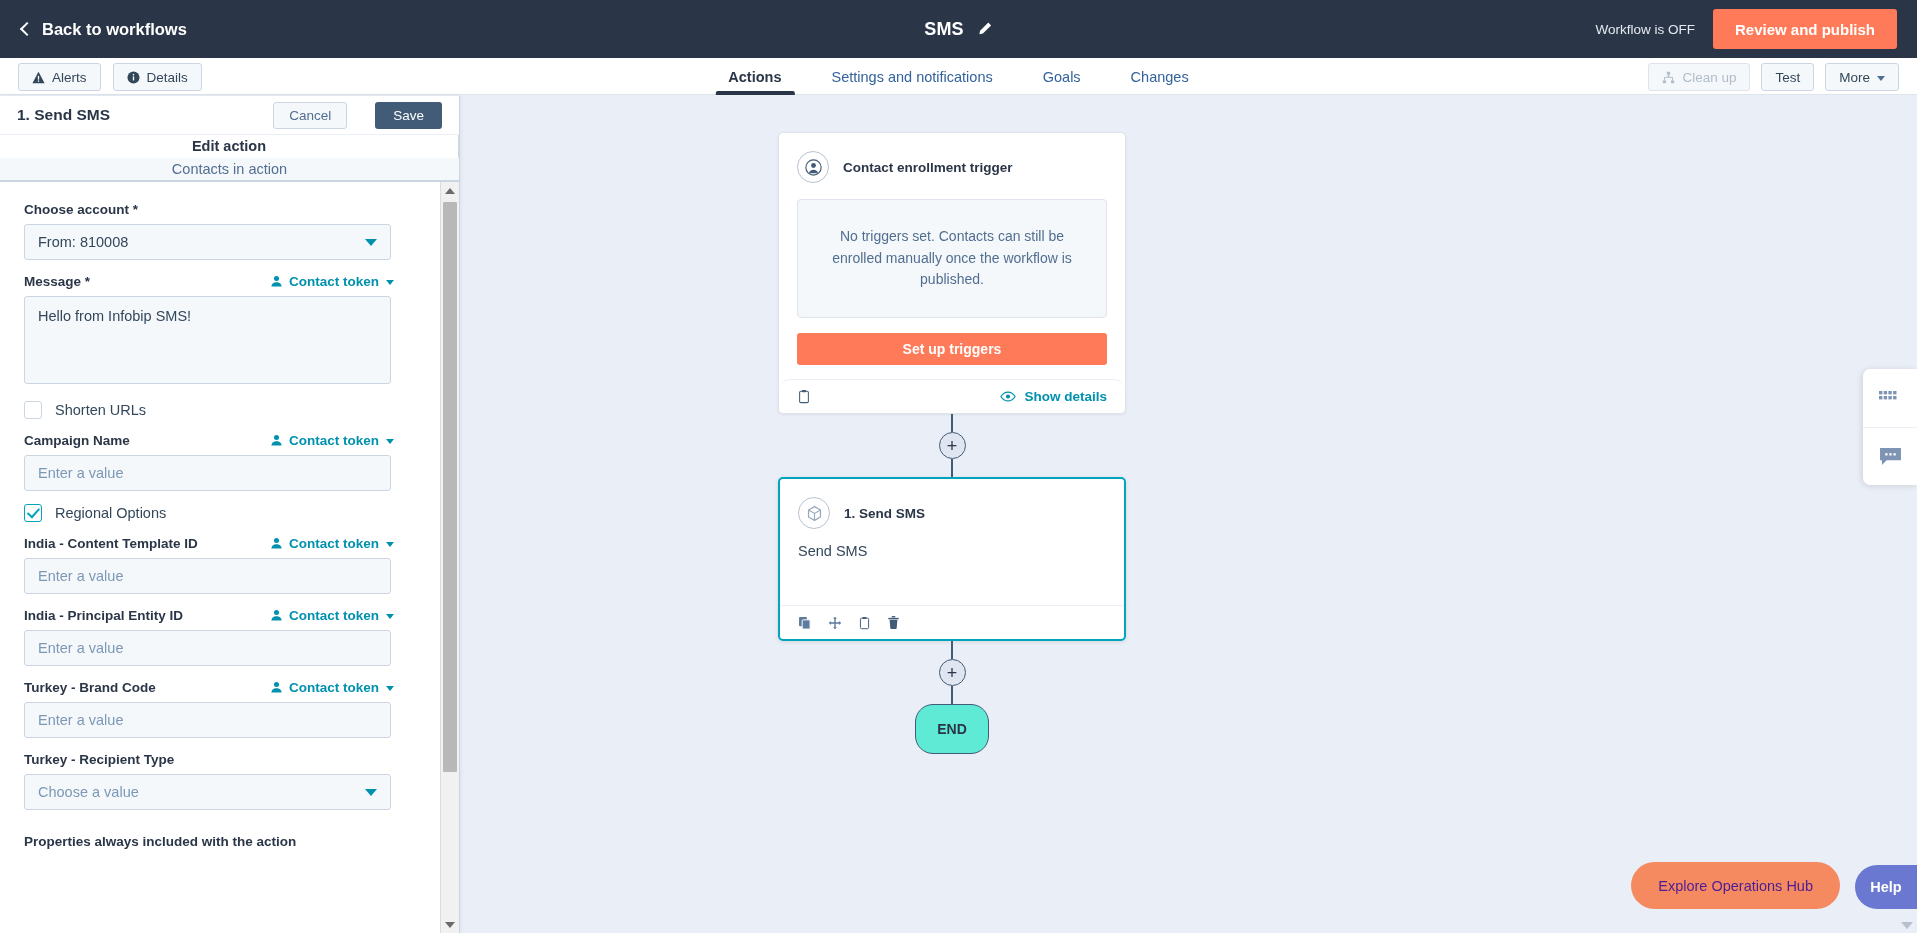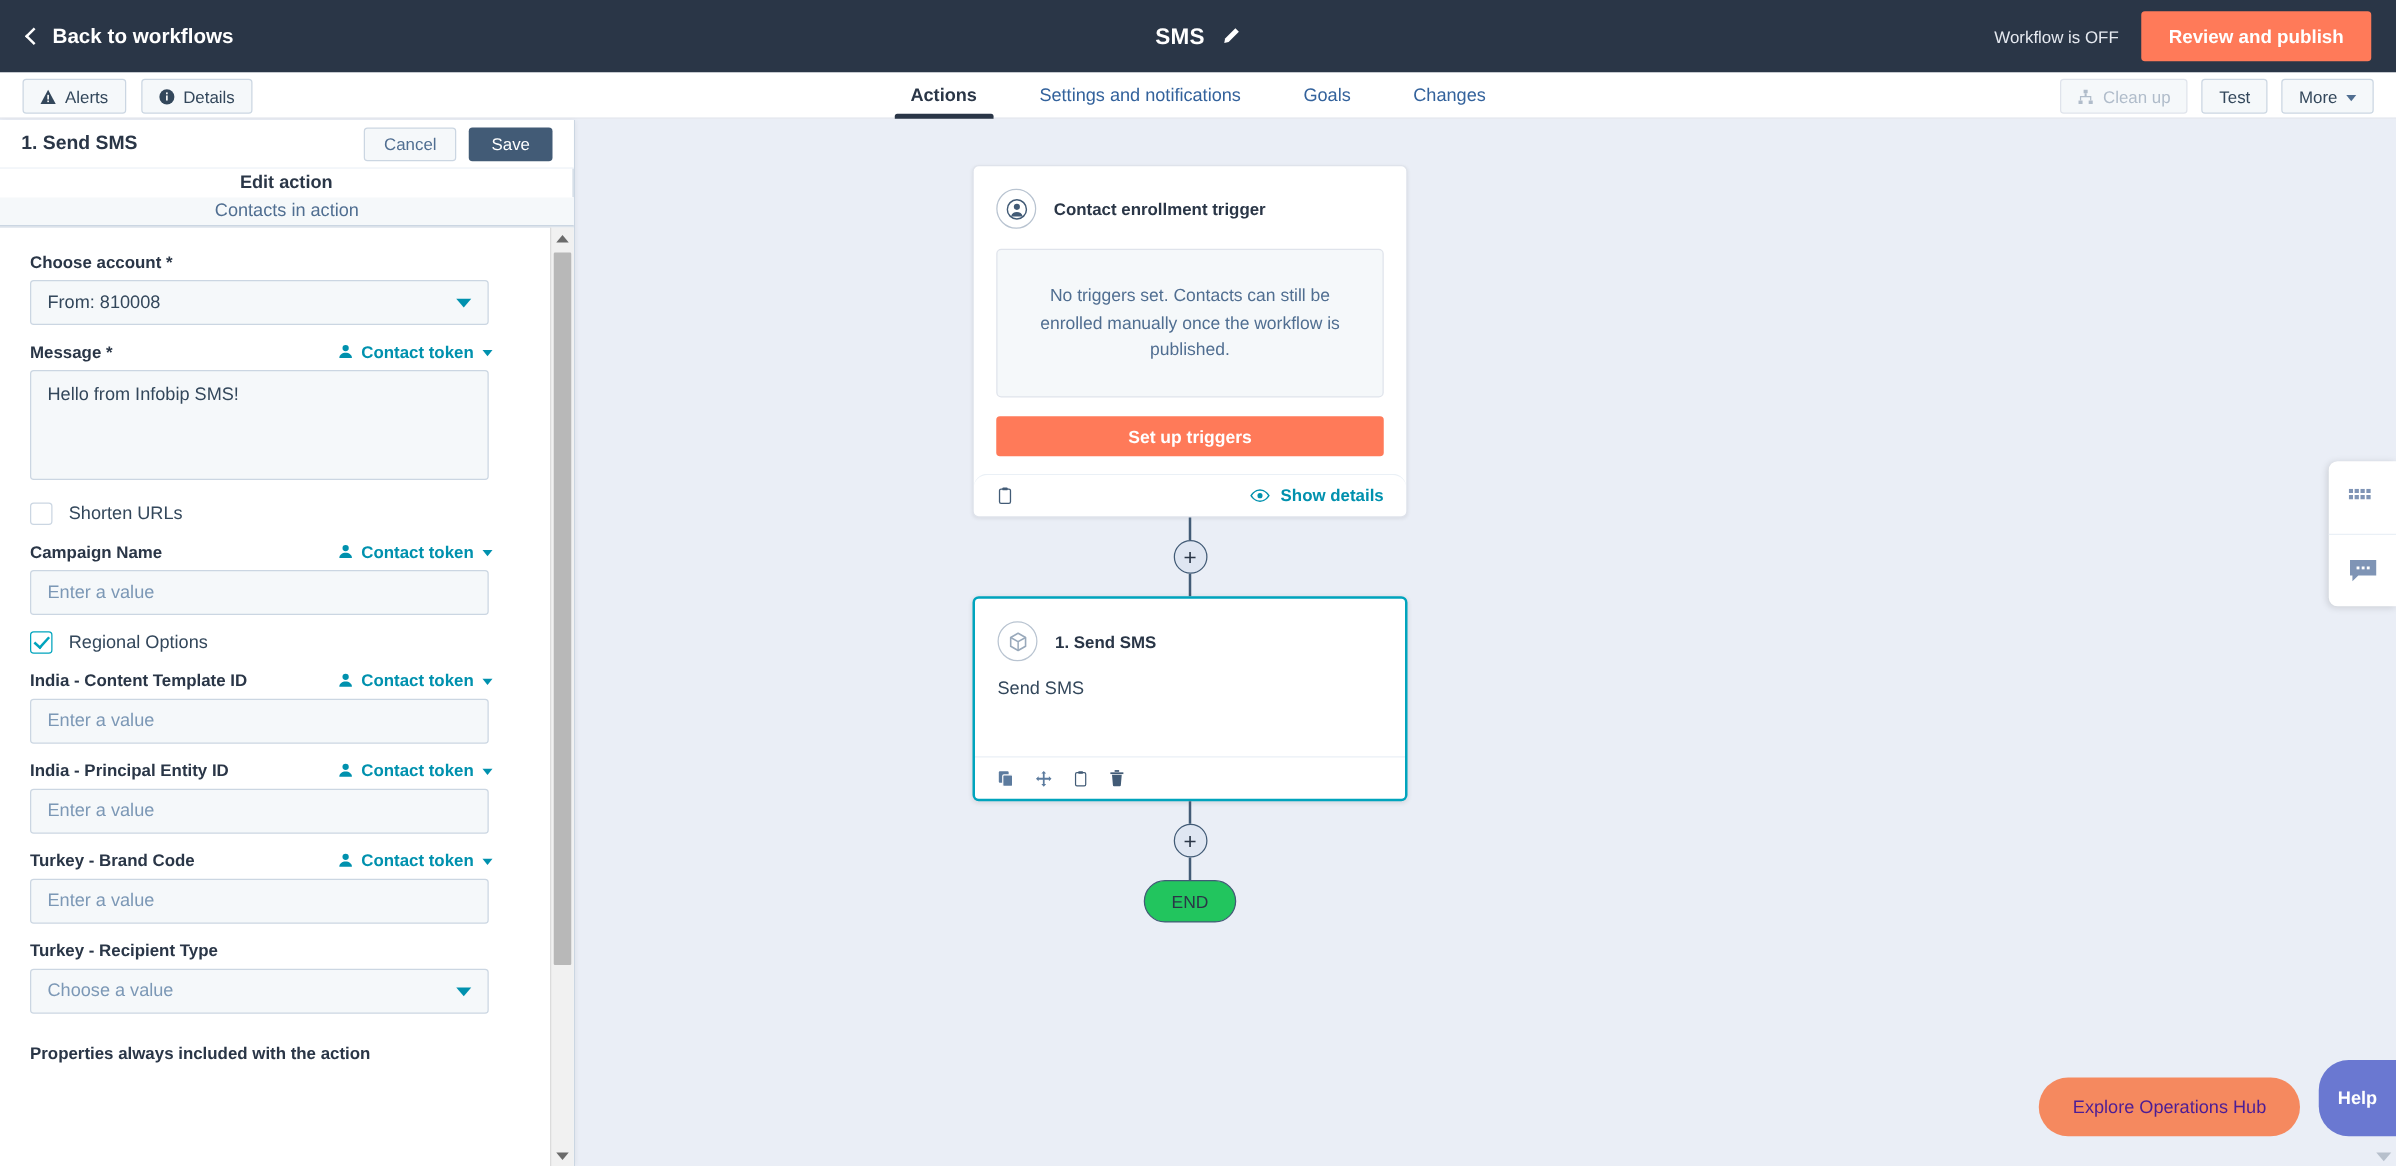--- a/index.html
+++ b/index.html
@@ -76,21 +76,21 @@
   .panel {
     position: absolute; top: 96px; left: 0; width: 460px; height: 837px;
     background: #fff; border-right: 1px solid #cbd6e2; z-index: 5;
     box-shadow: 1px 0 4px rgba(0,0,0,.06);
   }
   .panel-head {
     height: 39px; display: flex; align-items: center; justify-content: space-between;
     padding: 0 17px; border-bottom: 1px solid #eaf0f6; background: #fff;
   }
   .panel-title { font-size: 15.5px; font-weight: bold; color: #2a3647; }
-  .panel-head-btns { display: flex; gap: 10px; align-items: center; padding-left: 11px; }
+  .panel-head-btns { display: flex; gap: 28px; align-items: center; padding-left: 11px; }
   .btn-cancel {
     height: 27px; padding: 0 15px; border: 1px solid #cbd6e2; border-radius: 3px;
     background: #f5f8fa; color: #506e91; font-size: 13.5px; cursor: pointer;
     font-family: "Liberation Sans", sans-serif;
   }
   .btn-save {
     height: 27px; padding: 0 18px; border: none; border-radius: 3px;
     background: #425b76; color: #fff; font-size: 13.5px; cursor: pointer;
     font-family: "Liberation Sans", sans-serif;
   }
@@ -232,23 +232,23 @@
   .card.selected {
     border: 2.4px solid #00a4bd; box-shadow: 0 1px 4px rgba(0,0,0,.1);
   }
   .sms-body { padding: 14px 18px 46px 18px; font-size: 14.5px; color: #33475b; }
   .sms-tools {
     display: flex; align-items: center; gap: 16px;
     border-top: 1px solid #eaf0f6; padding: 9px 18px;
   }
   .tool { cursor: pointer; display: flex; }
   .end-node {
-    width: 74px; height: 34px; border: 1.6px solid #425b76; border-radius: 18px;
-    background: #22c55e; margin: 0 auto; display: flex; align-items: center;
-    justify-content: center; font-size: 14px; font-weight: normal; color: #2a3647;
+    width: 74px; height: 50px; border: 1.6px solid #425b76; border-radius: 18px;
+    background: #5eead4; margin: 0 auto; display: flex; align-items: center;
+    justify-content: center; font-size: 14px; font-weight: bold; color: #2a3647;
     cursor: pointer;
   }
 
   
   .dock {
     position: absolute; right: 0; top: 369px; width: 54px; height: 116px;
     background: #fff; border-radius: 7px 0 0 7px;
     box-shadow: -1px 1px 6px rgba(0,0,0,.13); z-index: 9;
   }
   .dock-item {
@@ -259,21 +259,21 @@
 
   
   .ops-hub {
     position: absolute; right: 77px; bottom: 24px; height: 47px;
     background: #f5895f; color: #4c1d95; border: none; border-radius: 24px;
     padding: 0 27px; font-size: 14.5px; cursor: pointer; z-index: 9;
     font-family: "Liberation Sans", sans-serif;
     margin-top: 48px;
   }
   .help-btn {
-    position: absolute; right: 0; bottom: 24px; width: 62px; height: 61px;
+    position: absolute; right: 0; bottom: 24px; width: 62px; height: 44px;
     background: #6a78d1; color: #fff; border: none;
     border-radius: 24px 0 0 24px; font-size: 14.5px; font-weight: bold;
     cursor: pointer; z-index: 9; font-family: "Liberation Sans", sans-serif;
   }
   .canvas-scroll-arrow {
     position: absolute; right: 4px; bottom: 4px;
     width: 0; height: 0; border-left: 6px solid transparent;
     border-right: 6px solid transparent; border-top: 7px solid #b7c0cc;
   }
 </style>

